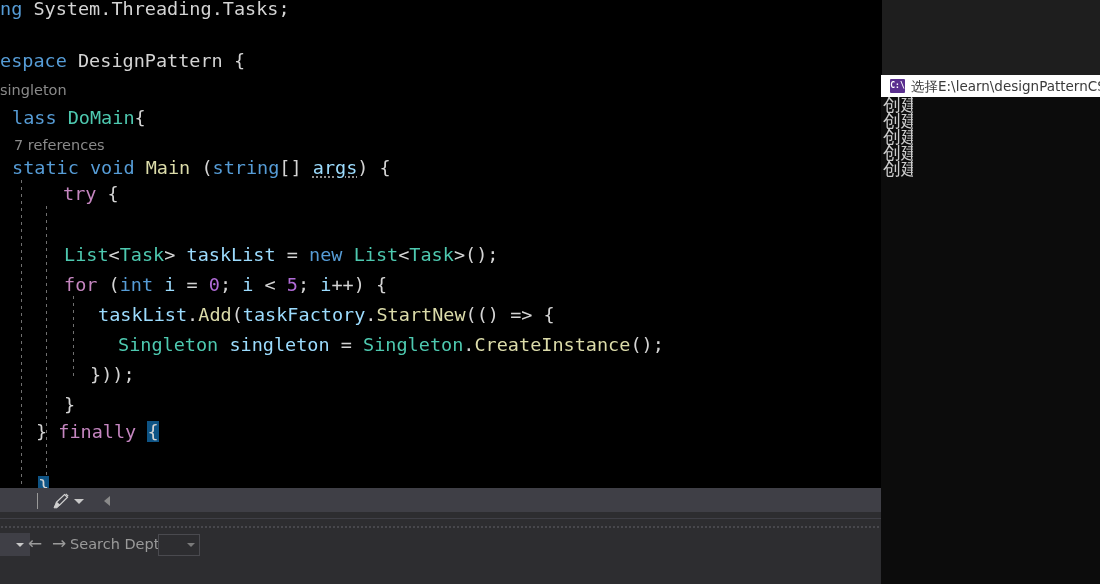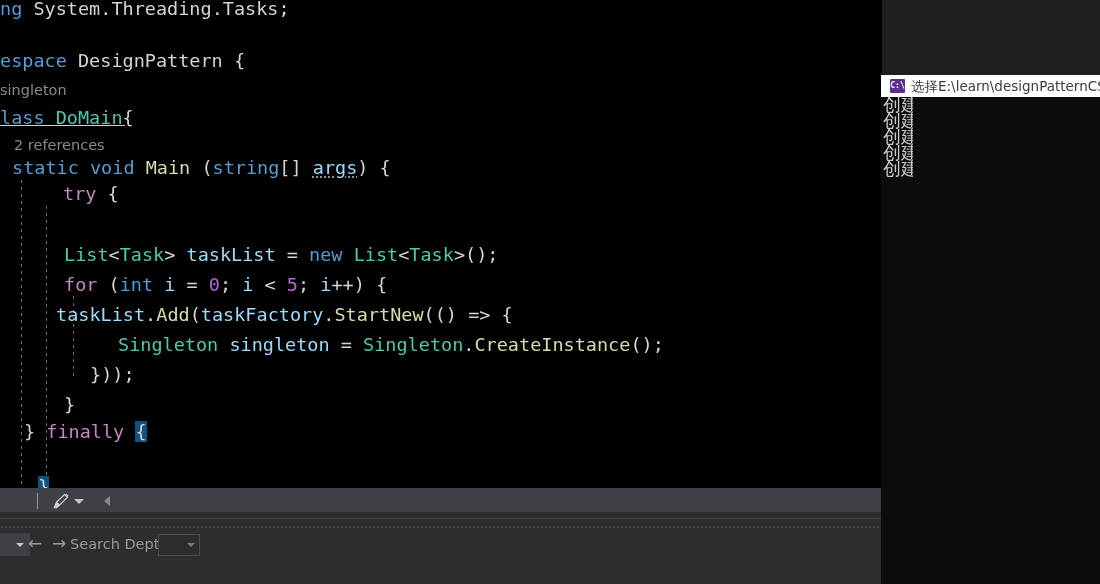--- a/index.html
+++ b/index.html
@@ -206,33 +206,33 @@
 <div id="root">
 
   <div class="editor-pane">
     <div class="code-surface" id="code-surface">
         <div class="indent-guide" style="left: 21px; top: 180px; height: 308px;"></div>
         <div class="indent-guide" style="left: 46px; top: 206px; height: 282px;"></div>
         <div class="indent-guide" style="left: 73px; top: 296px; height: 80px;"></div>
         <div class="code-line" style="top: -4px; padding-left: 0px;"><span class="kw">ng </span><span class="plain">System</span><span class="pun">.</span><span class="plain">Threading</span><span class="pun">.</span><span class="plain">Tasks</span><span class="pun">;</span></div>
         <div class="code-line" style="top: 21px; padding-left: 0px;"></div>
         <div class="code-line" style="top: 48px; padding-left: 0px;"><span class="kw">espace </span><span class="plain">DesignPattern </span><span class="pun">{</span></div>
-        <div class="code-line" style="top: 105px; padding-left: 0px; text-decoration: underline;"><span class="kw">lass </span><span class="typ">DoMain</span><span class="pun">{</span></div>
+        <div class="code-line" style="top: 105px; padding-left: 12px;"><span class="kw">lass </span><span class="typ">DoMain</span><span class="pun">{</span></div>
         <div class="code-line" style="top: 155px; padding-left: 12px;"><span class="kw">static </span><span class="kw">void </span><span class="mth">Main </span><span class="pun">(</span><span class="kw">string</span><span class="pun">[] </span><span class="var squiggle">args</span><span class="pun">) </span><span class="pun">{</span></div>
         <div class="code-line" style="top: 181px; padding-left: 26px; margin-left: 37px;"><span class="kwc">try </span><span class="pun">{</span></div>
         <div class="code-line" style="top: 242px; padding-left: 64px;"><span class="typ">List</span><span class="pun">&lt;</span><span class="typ">Task</span><span class="pun">&gt; </span><span class="var">taskList </span><span class="pun">= </span><span class="kw">new </span><span class="typ">List</span><span class="pun">&lt;</span><span class="typ">Task</span><span class="pun">&gt;();</span></div>
         <div class="code-line" style="top: 272px; padding-left: 64px;"><span class="kwc">for </span><span class="pun">(</span><span class="kw">int </span><span class="var">i </span><span class="pun">= </span><span class="numm">0</span><span class="pun">; </span><span class="var">i </span><span class="pun">&lt; </span><span class="numm">5</span><span class="pun">; </span><span class="var">i</span><span class="pun">++) </span><span class="pun">{</span></div>
-        <div class="code-line" style="top: 302px; padding-left: 56px;"><span class="var">taskList</span><span class="pun">.</span><span class="mth">Add</span><span class="pun">(</span><span class="var">taskFactory</span><span class="pun">.</span><span class="mth">StartNew</span><span class="pun">(() </span><span class="pun">=&gt; </span><span class="pun">{</span></div>
+        <div class="code-line" style="top: 302px; padding-left: 98px;"><span class="var">taskList</span><span class="pun">.</span><span class="mth">Add</span><span class="pun">(</span><span class="var">taskFactory</span><span class="pun">.</span><span class="mth">StartNew</span><span class="pun">(() </span><span class="pun">=&gt; </span><span class="pun">{</span></div>
         <div class="code-line" style="top: 332px; padding-left: 118px;"><span class="typ">Singleton </span><span class="var">singleton </span><span class="pun">= </span><span class="typ">Singleton</span><span class="pun">.</span><span class="mth">CreateInstance</span><span class="pun">();</span></div>
         <div class="code-line" style="top: 362px; padding-left: 90px;"><span class="pun">}));</span></div>
         <div class="code-line" style="top: 392px; padding-left: 64px;"><span class="pun">}</span></div>
-        <div class="code-line" style="top: 419px; padding-left: 24px;"><span class="pun">} </span><span class="kwc">finally </span><span class="sel">{</span></div>
+        <div class="code-line" style="top: 419px; padding-left: 36px;"><span class="pun">} </span><span class="kwc">finally </span><span class="sel">{</span></div>
         <div class="code-line" style="top: 474px; padding-left: 38px;"><span class="sel">}</span></div>
         <div class="codelens" style="top: 79px; padding-left: 0px;">singleton</div>
-        <div class="codelens" style="top: 134px; padding-left: 14px;">2 references</div>
+        <div class="codelens" style="top: 134px; padding-left: 14px;">7 references</div>
       </div>
   </div>
 
   <div class="editor-toolbar">
     <div class="tb-sep"></div>
     <svg class="tb-brush" viewBox="0 0 17 17">
       <path d="M12.5 1.5 L15.5 4.2 L7.5 12.2 L4.4 9.3 Z" fill="none" stroke="#d0d0d0" stroke-width="1.2"></path>
       <path d="M4.4 9.3 L7.5 12.2 L5.0 14.8 L2.0 14.8 Z" fill="#d0d0d0" stroke="#d0d0d0" stroke-width="1"></path>
       <path d="M13.8 0.9 L16.2 3.2" stroke="#d0d0d0" stroke-width="1.2"></path>
     </svg>

